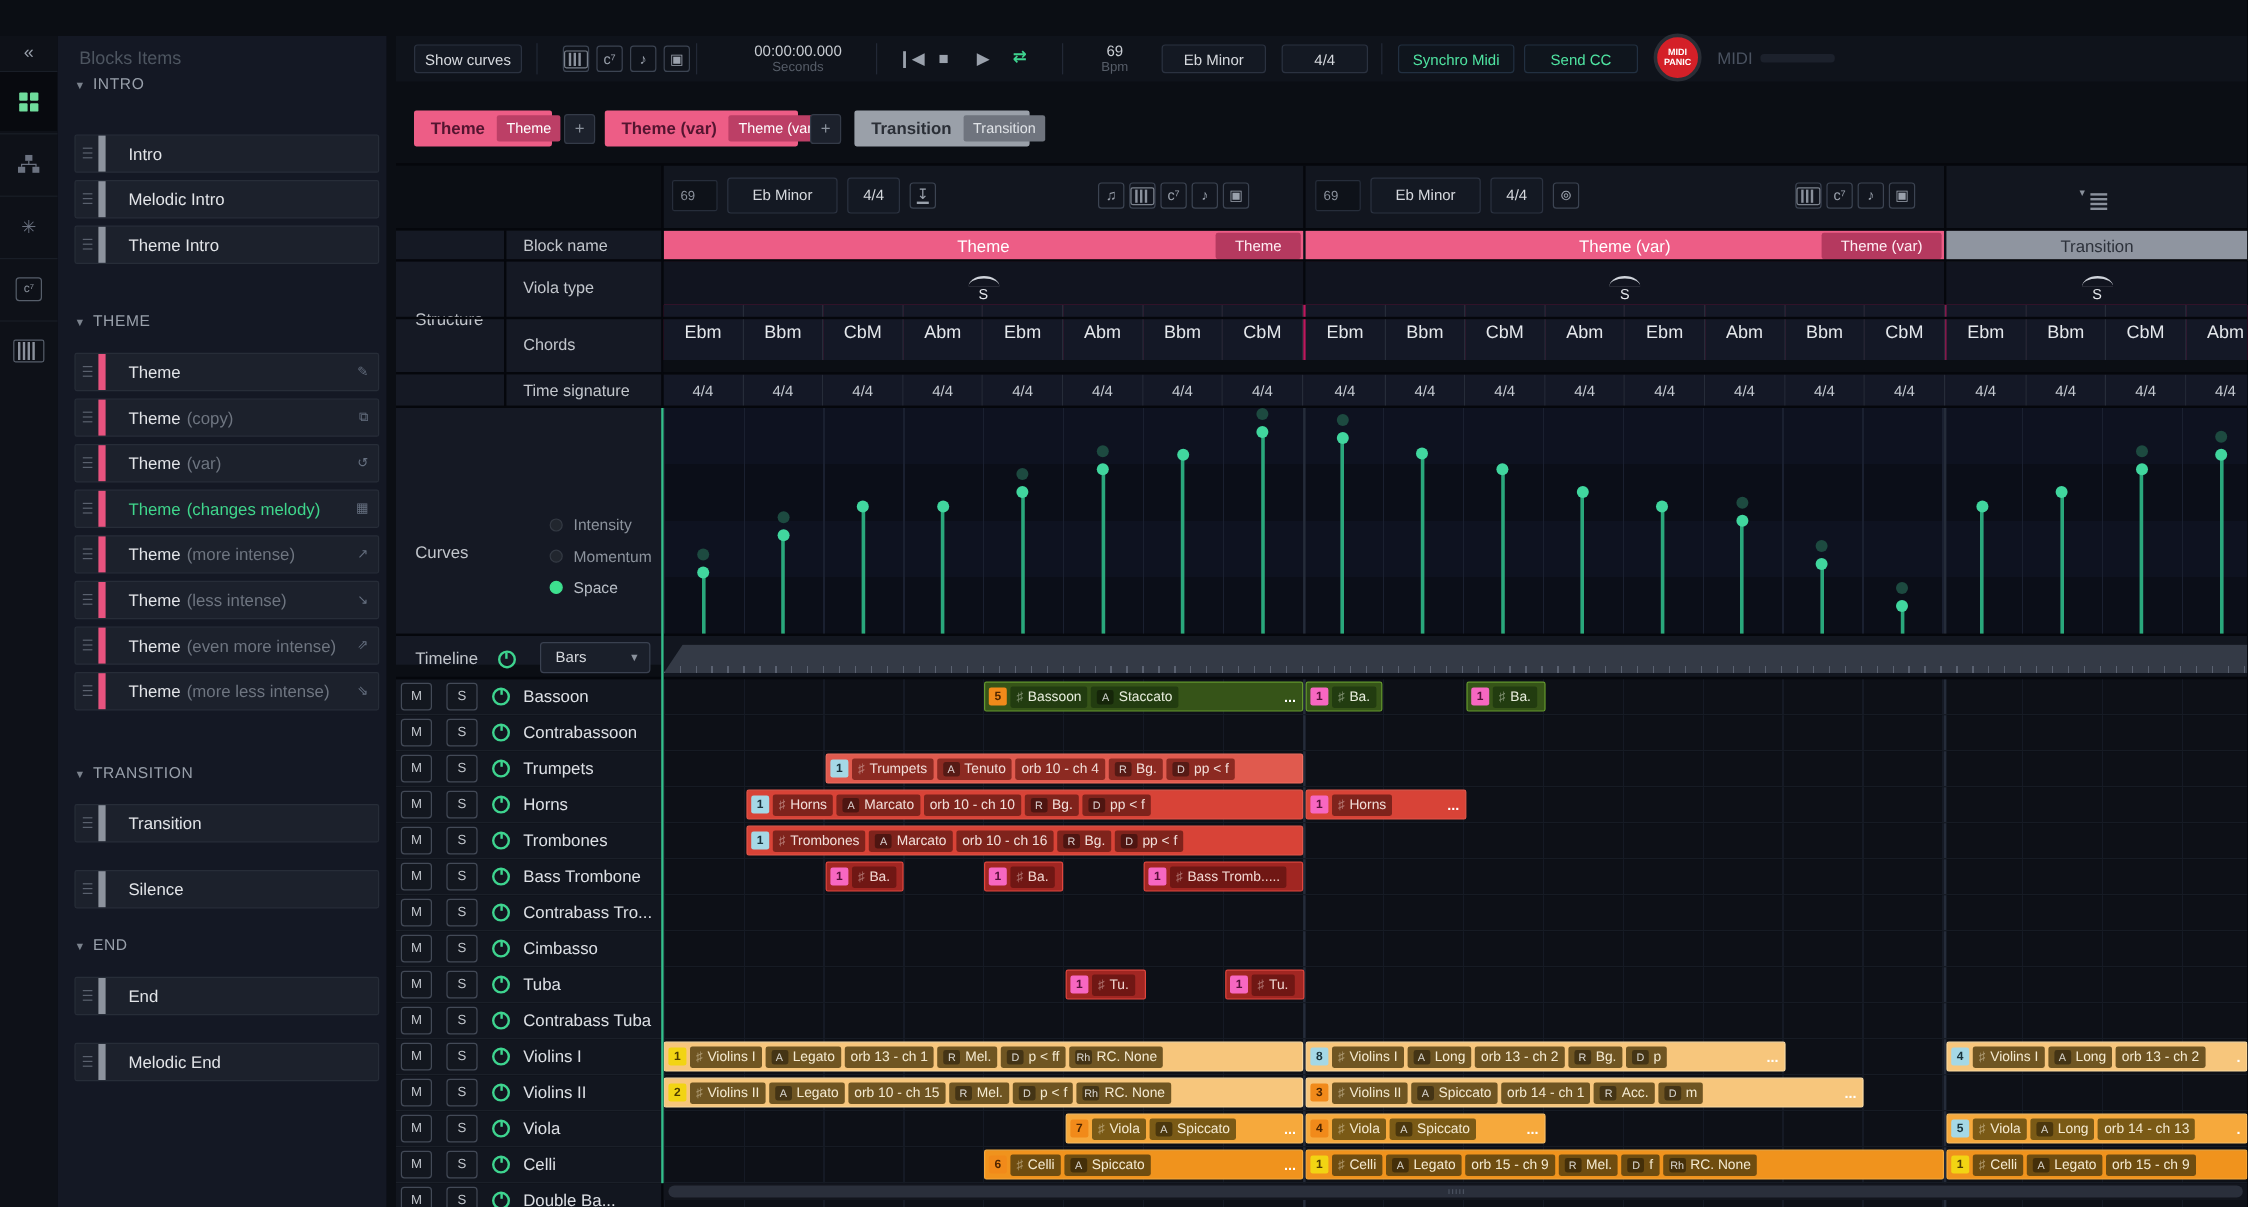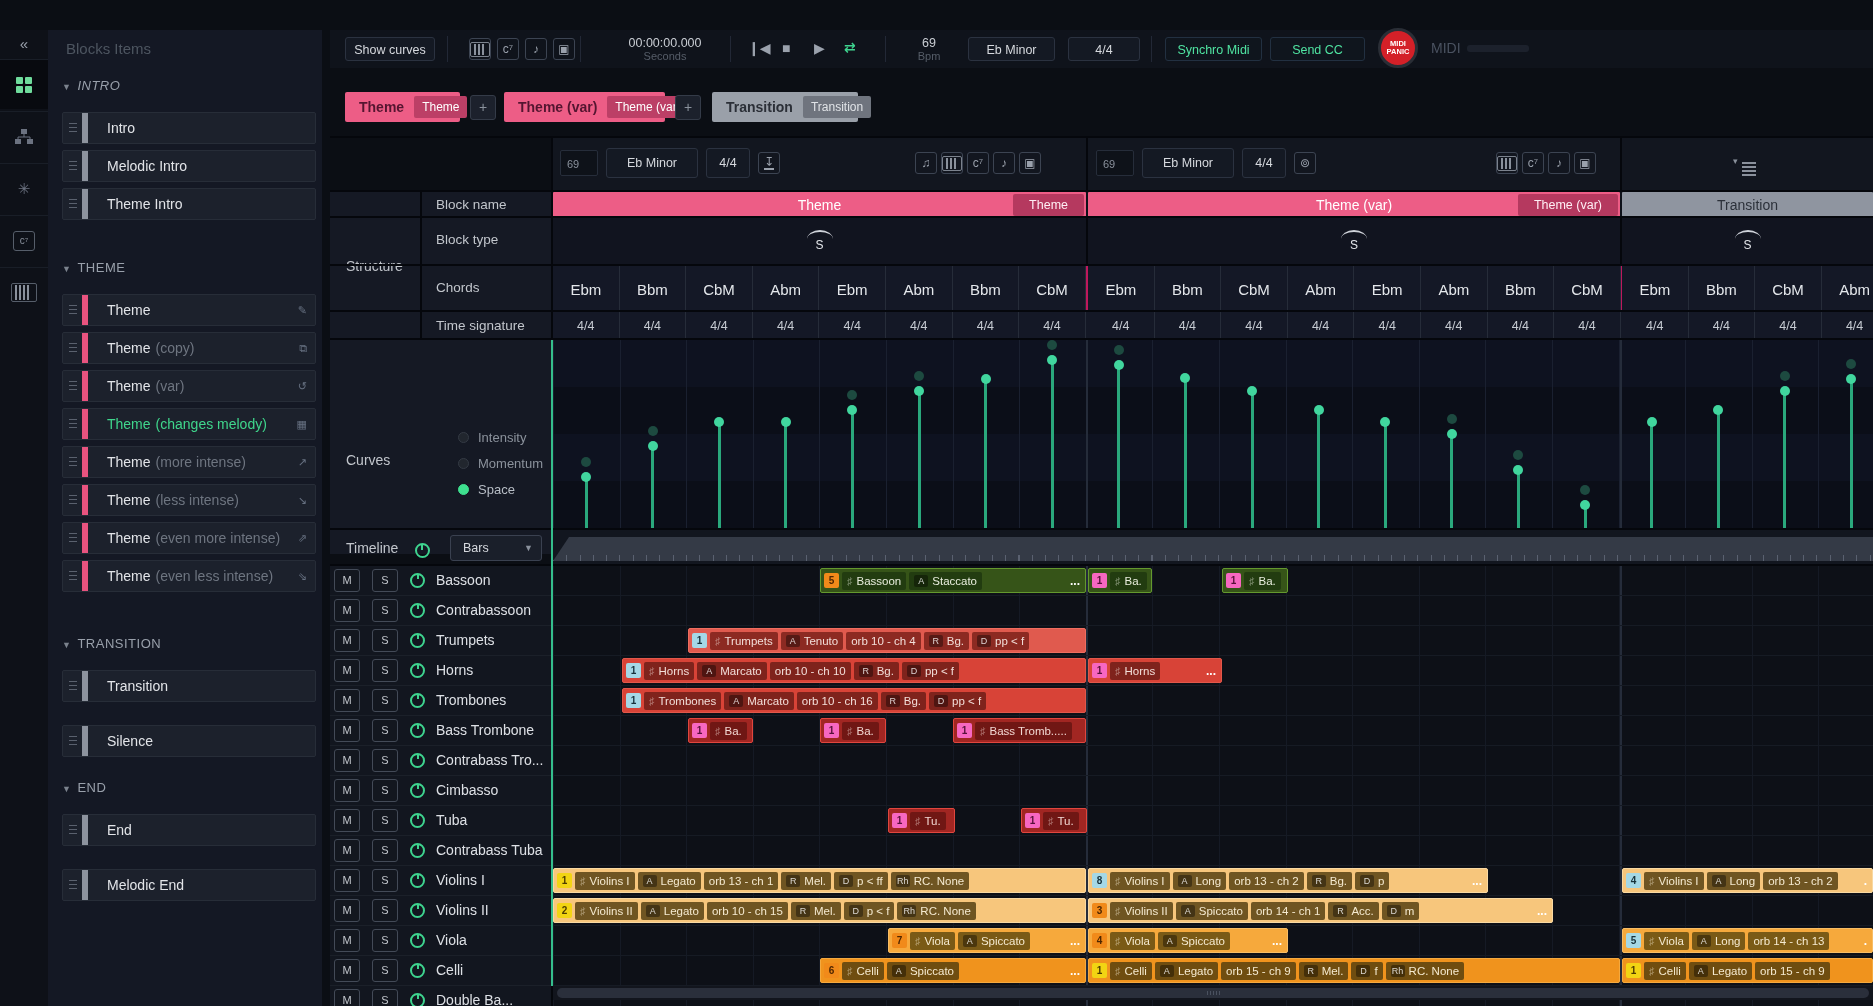--- a/index.html
+++ b/index.html
@@ -168,21 +168,21 @@
           <i></i>
           <i></i>
           <i></i>
         </span>
     </div>
   </div>
 
   <div class="sidebar">
     <div class="sb-title">Blocks Items</div>
     <div id="sb-sections">
-        <div class="sb-sec" style="top: 48px; font-style: italic;"><span class="tri">▼</span>INTRO</div>
+        <div class="sb-sec" style="top: 32px;"><span class="tri">▼</span>INTRO</div>
         <div class="sb-item" style="top: 82px;">
           <span class="grip"></span>
           <span class="bar" style="background: rgb(141, 147, 158);"></span>
           <span class="lbl">Intro</span>
         </div>
         <div class="sb-item" style="top: 120px;">
           <span class="grip"></span>
           <span class="bar" style="background: rgb(141, 147, 158);"></span>
           <span class="lbl">Melodic Intro</span>
         </div>
@@ -230,21 +230,21 @@
         </div>
         <div class="sb-item" style="top: 492px;">
           <span class="grip"></span>
           <span class="bar" style="background: rgb(232, 83, 127);"></span>
           <span class="lbl">Theme<span class="sfx">(even more intense)</span></span>
           <span class="ricon">⇗</span>
         </div>
         <div class="sb-item" style="top: 530px;">
           <span class="grip"></span>
           <span class="bar" style="background: rgb(232, 83, 127);"></span>
-          <span class="lbl">Theme<span class="sfx">(even less intense)</span></span>
+          <span class="lbl">Theme<span class="sfx">(more less intense)</span></span>
           <span class="ricon">⇘</span>
         </div>
         <div class="sb-sec" style="top: 606px;"><span class="tri">▼</span>TRANSITION</div>
         <div class="sb-item" style="top: 640px;">
           <span class="grip"></span>
           <span class="bar" style="background: rgb(141, 147, 158);"></span>
           <span class="lbl">Transition</span>
         </div>
         <div class="sb-item" style="top: 695px;">
           <span class="grip"></span>
@@ -362,21 +362,21 @@
     <div class="vline" style="left:1067px;top:0;height:52px"></div>
     <div class="abs" style="left:1180px;top:16px">
       <span style="color:#8a919c;font-size:9px;vertical-align:4px;">▾</span>&nbsp;<span class="hamb"></span>
     </div>
   </div>
 
   <div class="lblzone" style="top:192px;height:148px">
     <div class="rowlabel abs" style="left:16px;top:66px">Structure</div>
     <div class="vline" style="left:90px;top:0;height:148px"></div>
     <div class="rowlabel abs" style="left:106px;top:5px;font-size:13.5px">Block name</div>
-    <div class="rowlabel abs" style="left:106px;top:40px;font-size:13.5px">Block type</div>
+    <div class="rowlabel abs" style="left:106px;top:40px;font-size:13.5px">Viola type</div>
     <div class="rowlabel abs" style="left:106px;top:88px;font-size:13.5px">Chords</div>
     <div class="rowlabel abs" style="left:106px;top:126px;font-size:13.5px">Time signature</div>
   </div>
 
   <div class="gridzone" style="top:192px;height:26px;background:#0e1119" id="bname-row">
       <div class="bname pink" style="left: 0px; width: 533px;">
         <span>Theme</span>
         <span class="nchip">Theme</span>
       </div>
       <div class="bname pink" style="left: 535px; width: 532px;">
@@ -394,21 +394,21 @@
       </div>
       <div class="btypecell" style="left: 535px; width: 532px;">
         <span class="arc"></span>
         <span class="bt">S</span>
       </div>
       <div class="btypecell" style="left: 1069px; width: 251px;">
         <span class="arc"></span>
         <span class="bt">S</span>
       </div>
     </div>
-  <div class="gridzone" style="top:266px;height:46px;background:#be185d" id="chords-row">
+  <div class="gridzone" style="top:254px;height:46px;background:#be185d" id="chords-row">
       <div class="chordcell c" style="left: 0px; width: 66.6px;">Ebm</div>
       <div class="chordcell c" style="left: 66.6px; width: 66.6px;">Bbm</div>
       <div class="chordcell c" style="left: 133.2px; width: 66.6px;">CbM</div>
       <div class="chordcell c" style="left: 199.8px; width: 66.6px;">Abm</div>
       <div class="chordcell c" style="left: 266.4px; width: 66.6px;">Ebm</div>
       <div class="chordcell c" style="left: 333px; width: 66.6px;">Abm</div>
       <div class="chordcell c" style="left: 399.6px; width: 66.6px;">Bbm</div>
       <div class="chordcell c" style="left: 466.2px; width: 66.6px;">CbM</div>
       <div class="chordcell c" style="left: 535px; width: 66.6px;">Ebm</div>
       <div class="chordcell c" style="left: 601.6px; width: 66.6px;">Bbm</div>

